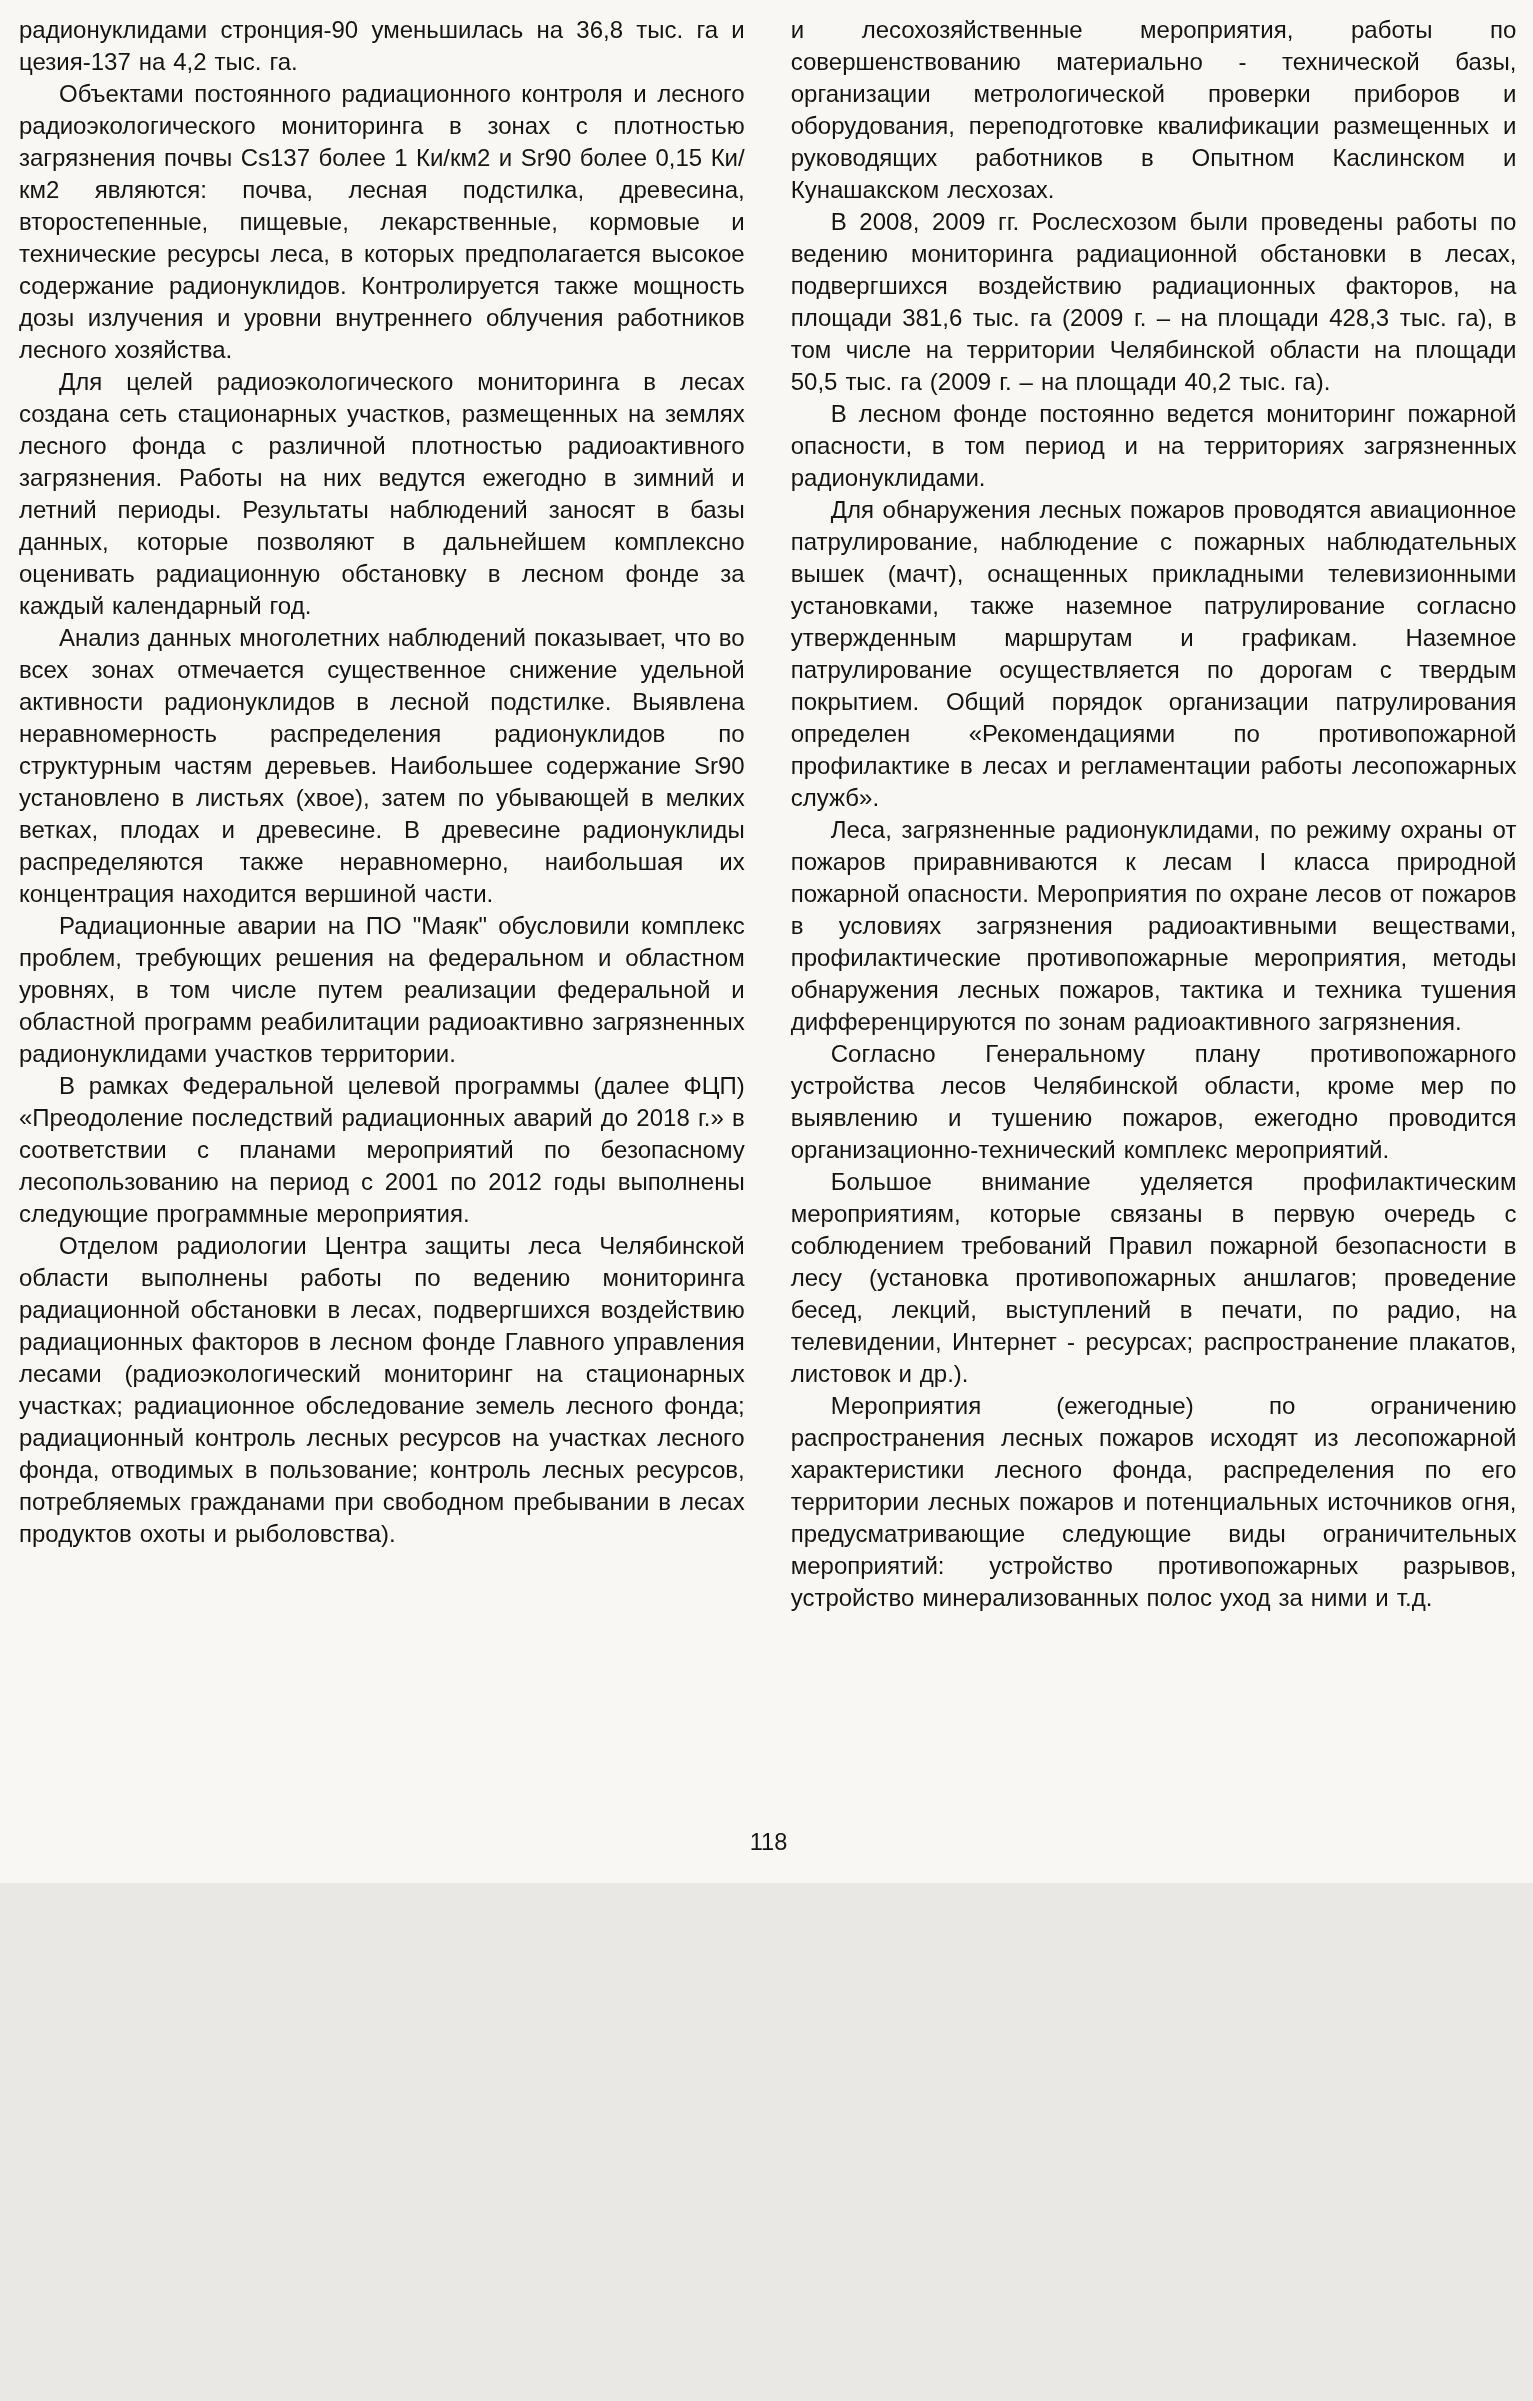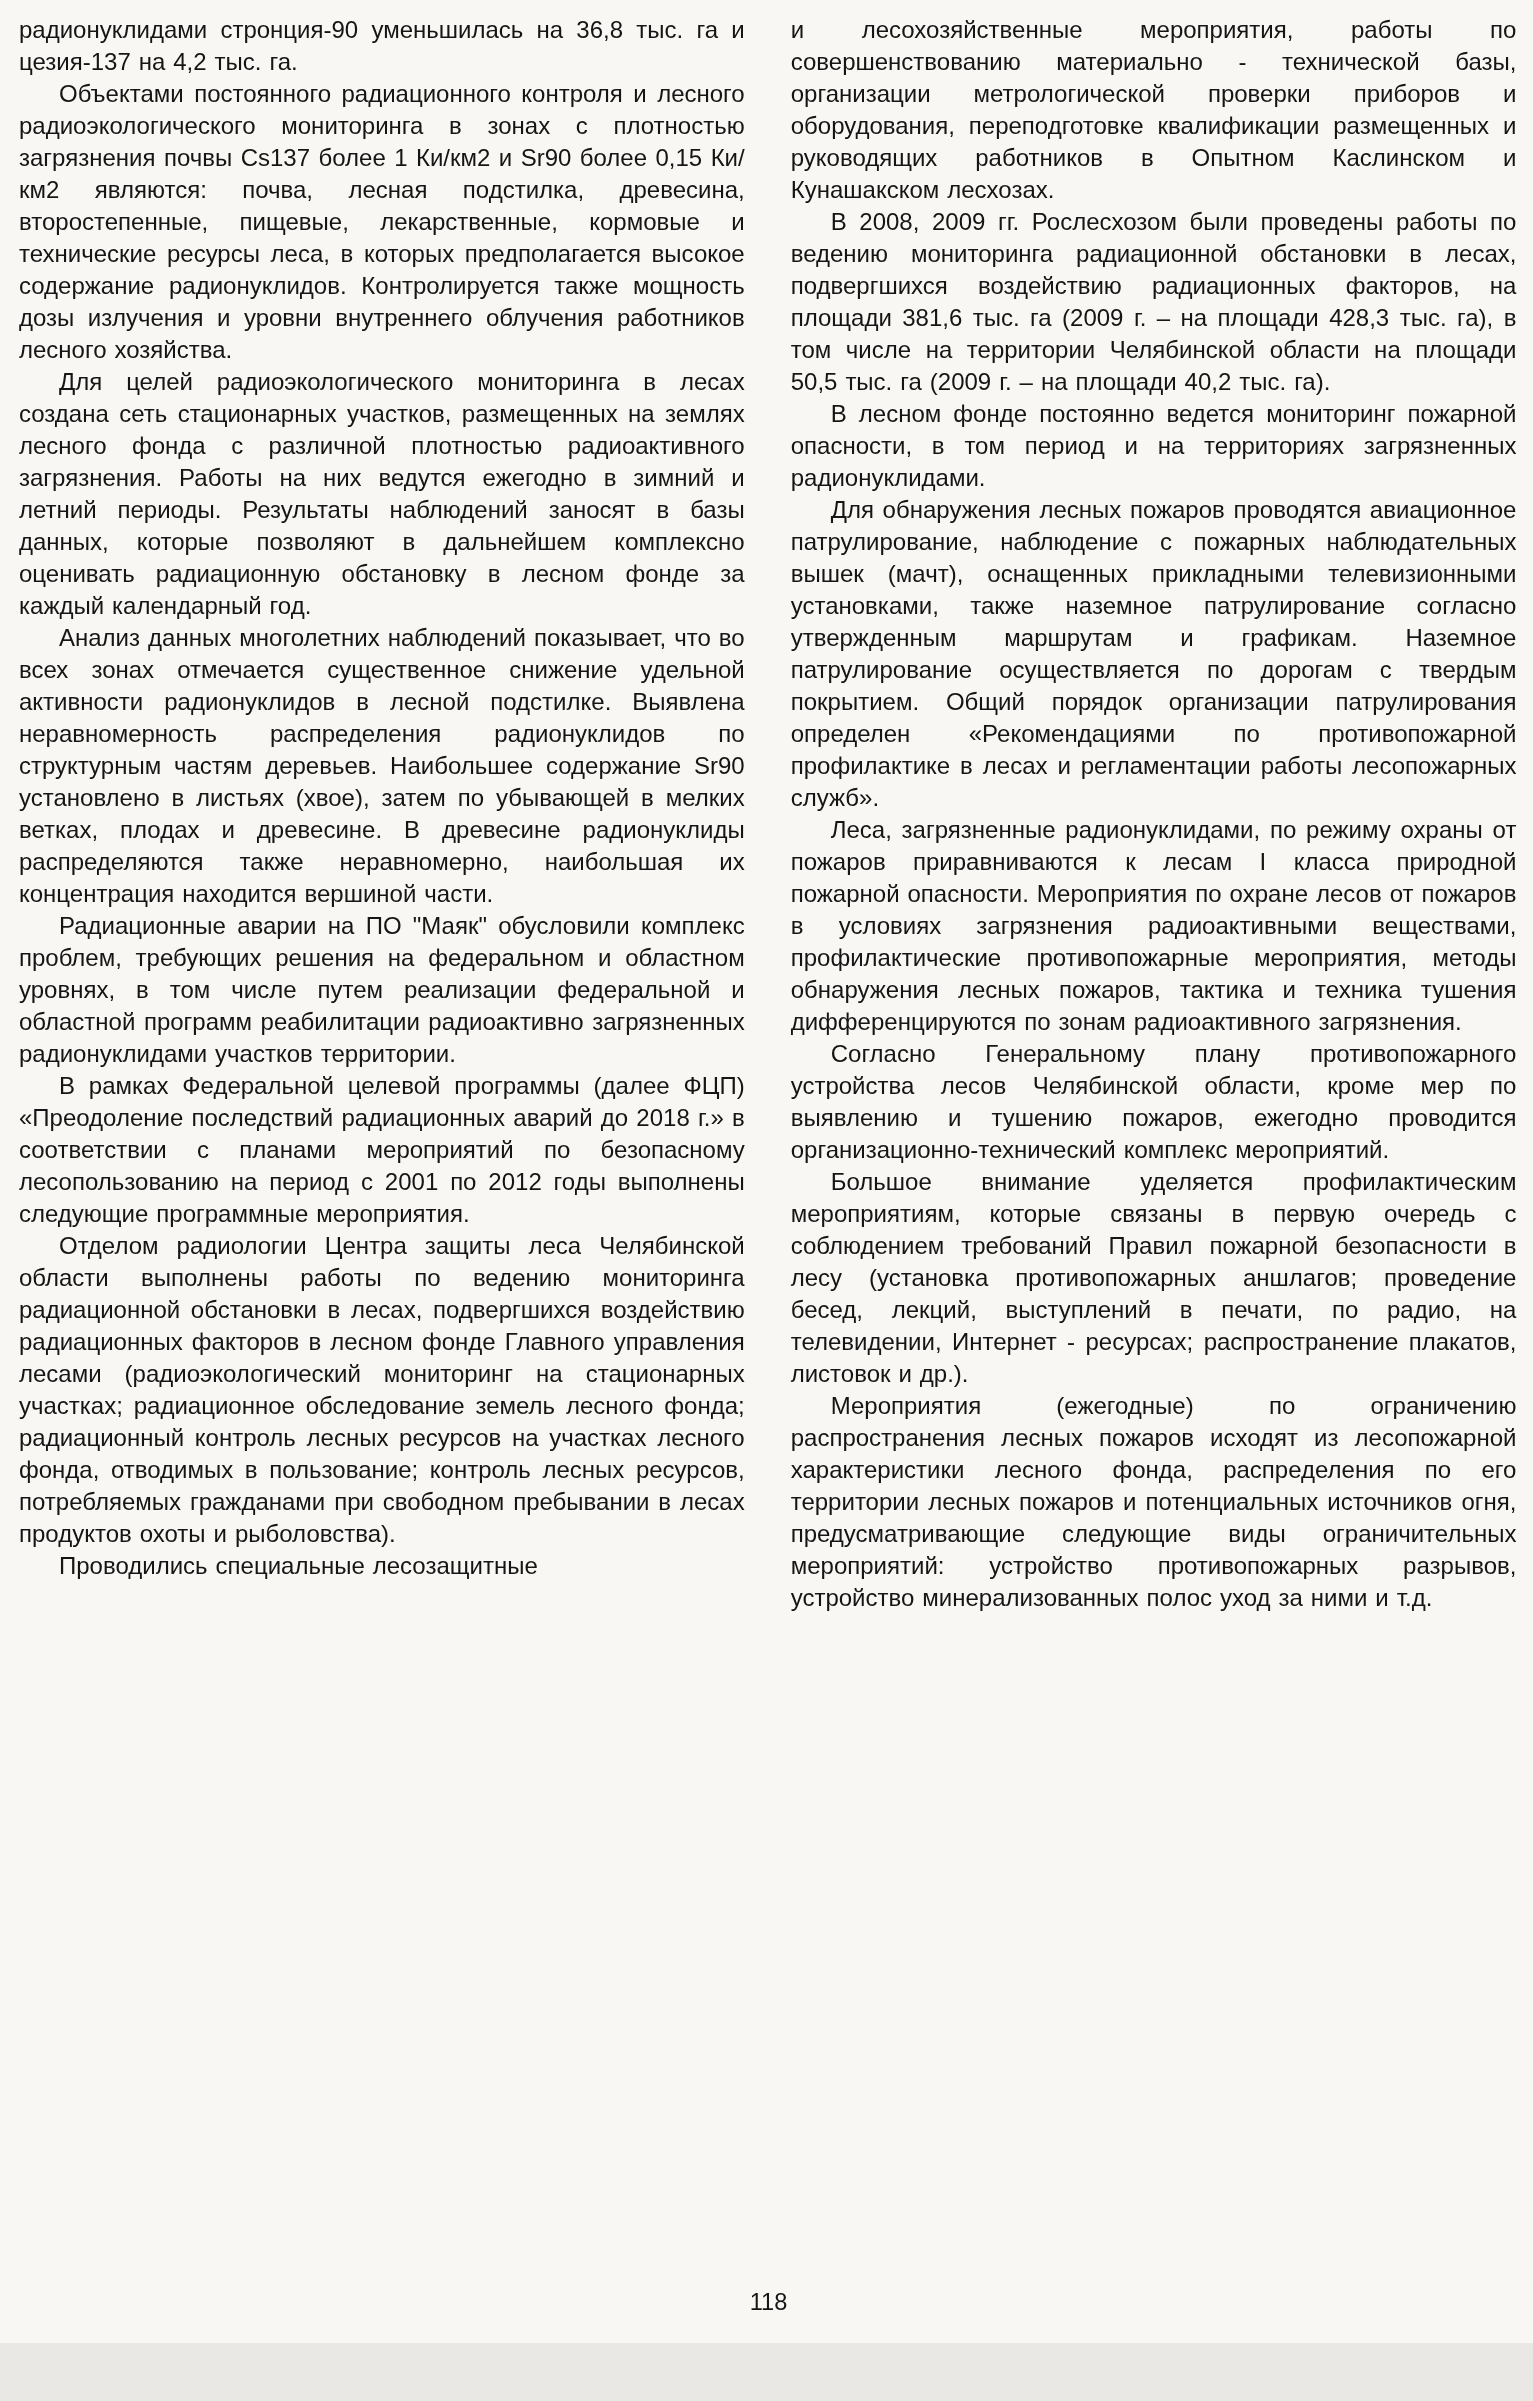--- a/index.html
+++ b/index.html
@@ -3,21 +3,21 @@
 <meta charset="utf-8">
 <style>
   html, body {
     margin: 0;
     padding: 0;
     background: #e9e8e4;
   }
   .page {
     position: relative;
     width: 1533px;
-    height: 2343px;
+    height: 1883px;
     margin: 0 auto;
     background: #f8f7f3;
     box-sizing: border-box;
     padding: 14px 16.6px 0 19px;
     font-family: "Liberation Sans", "DejaVu Sans", sans-serif;
     color: #151515;
     overflow: hidden;
   }
   .columns {
     display: flex;
@@ -56,21 +56,20 @@
   <div class="columns">
 
     <div class="column">
       <p class="para continuation">радионуклидами стронция-90 уменьшилась на 36,8 тыс. га и цезия-137 на 4,2 тыс. га.</p>
       <p class="para">Объектами постоянного радиационного контроля и лесного радиоэкологического мониторинга в зонах с плотностью загрязнения почвы Cs137 более 1 Ки/км2 и Sr90 более 0,15 Ки/км2 являются: почва, лесная подстилка, древесина, второстепенные, пищевые, лекарственные, кормовые и технические ресурсы леса, в которых предполагается высокое содержание радионуклидов. Контролируется также мощность дозы излучения и уровни внутреннего облучения работников лесного хозяйства.</p>
       <p class="para">Для целей радиоэкологического мониторинга в лесах создана сеть стационарных участков, размещенных на землях лесного фонда с различной плотностью радиоактивного загрязнения. Работы на них ведутся ежегодно в зимний и летний периоды. Результаты наблюдений заносят в базы данных, которые позволяют в дальнейшем комплексно оценивать радиационную обстановку в лесном фонде за каждый календарный год.</p>
       <p class="para">Анализ данных многолетних наблюдений показывает, что во всех зонах отмечается существенное снижение удельной активности радионуклидов в лесной подстилке. Выявлена неравномерность распределения радионуклидов по структурным частям деревьев. Наибольшее содержание Sr90 установлено в листьях (хвое), затем по убывающей в мелких ветках, плодах и древесине. В древесине радионуклиды распределяются также неравномерно, наибольшая их концентрация находится вершиной части.</p>
       <p class="para">Радиационные аварии на ПО "Маяк" обусловили комплекс проблем, требующих решения на федеральном и областном уровнях, в том числе путем реализации федеральной и областной программ реабилитации радиоактивно загрязненных радионуклидами участков территории.</p>
       <p class="para">В рамках Федеральной целевой программы (далее ФЦП) «Преодоление последствий радиационных аварий до 2018 г.» в соответствии с планами мероприятий по безопасному лесопользованию на период с 2001 по 2012 годы выполнены следующие программные мероприятия.</p>
       <p class="para">Отделом радиологии Центра защиты леса Челябинской области выполнены работы по ведению мониторинга радиационной обстановки в лесах, подвергшихся воздействию радиационных факторов в лесном фонде Главного управления лесами (радиоэкологический мониторинг на стационарных участках; радиационное обследование земель лесного фонда; радиационный контроль лесных ресурсов на участках лесного фонда, отводимых в пользование; контроль лесных ресурсов, потребляемых гражданами при свободном пребывании в лесах продуктов охоты и рыболовства).</p>
-      <p class="para">Проводились специальные лесозащитные</p>
     </div>
 
     <div class="column">
       <p class="para continuation">и лесохозяйственные мероприятия, работы по совершенствованию материально - технической базы, организации метрологической проверки приборов и оборудования, переподготовке квалификации размещенных и руководящих работников в Опытном Каслинском и Кунашакском лесхозах.</p>
       <p class="para">В 2008, 2009 гг. Рослесхозом были проведены работы по ведению мониторинга радиационной обстановки в лесах, подвергшихся воздействию радиационных факторов, на площади 381,6 тыс. га (2009 г. – на площади 428,3 тыс. га), в том числе на территории Челябинской области на площади 50,5 тыс. га (2009 г. – на площади 40,2 тыс. га).</p>
       <p class="para">В лесном фонде постоянно ведется мониторинг пожарной опасности, в том период и на территориях загрязненных радионуклидами.</p>
       <p class="para">Для обнаружения лесных пожаров проводятся авиационное патрулирование, наблюдение с пожарных наблюдательных вышек (мачт), оснащенных прикладными телевизионными установками, также наземное патрулирование согласно утвержденным маршрутам и графикам. Наземное патрулирование осуществляется по дорогам с твердым покрытием. Общий порядок организации патрулирования определен «Рекомендациями по противопожарной профилактике в лесах и регламентации работы лесопожарных служб».</p>
       <p class="para">Леса, загрязненные радионуклидами, по режиму охраны от пожаров приравниваются к лесам I класса природной пожарной опасности. Мероприятия по охране лесов от пожаров в условиях загрязнения радиоактивными веществами, профилактические противопожарные мероприятия, методы обнаружения лесных пожаров, тактика и техника тушения дифференцируются по зонам радиоактивного загрязнения.</p>
       <p class="para">Согласно Генеральному плану противопожарного устройства лесов Челябинской области, кроме мер по выявлению и тушению пожаров, ежегодно проводится организационно-технический комплекс мероприятий.</p>
       <p class="para">Большое внимание уделяется профилактическим мероприятиям, которые связаны в первую очередь с соблюдением требований Правил пожарной безопасности в лесу (установка противопожарных аншлагов; проведение бесед, лекций, выступлений в печати, по радио, на телевидении, Интернет - ресурсах; распространение плакатов, листовок и др.).</p>

